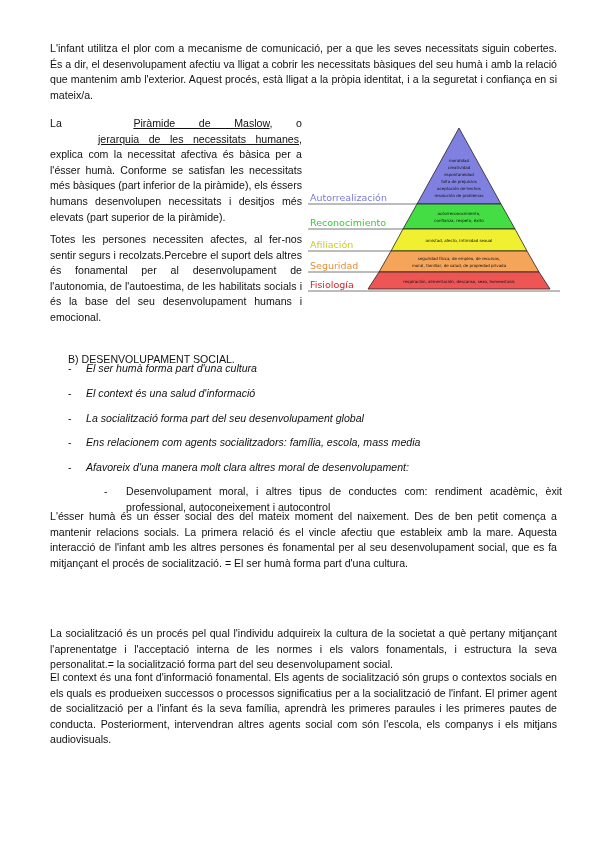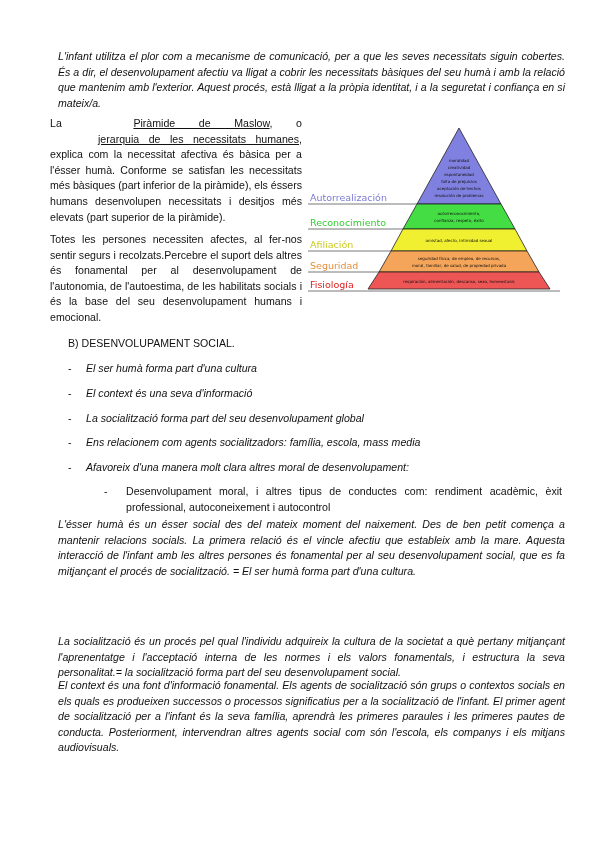--- a/index.html
+++ b/index.html
@@ -1,25 +1,25 @@
 <!DOCTYPE html>
 <html><head>
   <meta charset="utf-8">
   <style>
     html, body { margin: 0; padding: 0; background: #ffffff; }
     body { width: 600px; height: 848px; position: relative; overflow: hidden;
       font-family: "Liberation Sans", sans-serif; color: #111; font-size: 10.6px; line-height: 15.6px; }
-    .p { position: absolute; left: 50px; width: 507px; text-align: justify; margin: 8px; font-style: italic; }
+    .p { position: absolute; left: 50px; width: 507px; text-align: justify; margin: 0; }
     .p1 { top: 41px; }
     .left-col { position: absolute; left: 50px; width: 252px; text-align: justify; margin: 0; }
     .lc1 { top: 116px; }
     .lc2 { top: 232px; }
     u { text-decoration: underline; margin-left: 48px; }
     .pyr { position: absolute; left: 308px; top: 124px; width: 252px; height: 168px; }
-    .sec { position: absolute; left: 68px; top: 336px; }
+    .sec { position: absolute; left: 68px; top: 352px; }
     .li { position: absolute; left: 68px; width: 490px; }
     .li .dash { position: absolute; left: 0; }
     .li .txt { position: absolute; left: 18px; font-style: italic; }
     .sub { position: absolute; left: 104px; width: 454px; }
     .sub .dash { position: absolute; left: 0; }
     .sub .txt { position: absolute; left: 22px; width: 436px; text-align: justify; display: block; }
     .p2 { top: 509px; }
     .p3 { top: 626px; }
     .p4 { top: 670px; }
   </style>
@@ -69,21 +69,21 @@
 </svg>
 
 <div class="sec">B)   DESENVOLUPAMENT SOCIAL.</div>
 
 <div class="li" style="top:361px">
     <span class="dash">-</span>
     <span class="txt">El ser humà forma part d'una cultura</span>
   </div>
 <div class="li" style="top:386px">
     <span class="dash">-</span>
-    <span class="txt">El context és una seva d'informació</span>
+    <span class="txt">El context és una salud d'informació</span>
   </div>
 <div class="li" style="top:411px">
     <span class="dash">-</span>
     <span class="txt">La socialització forma part del seu desenvolupament global</span>
   </div>
 <div class="li" style="top:435px">
     <span class="dash">-</span>
     <span class="txt">Ens relacionem com agents socialitzadors: família, escola, mass media</span>
   </div>
 <div class="li" style="top:460px">

